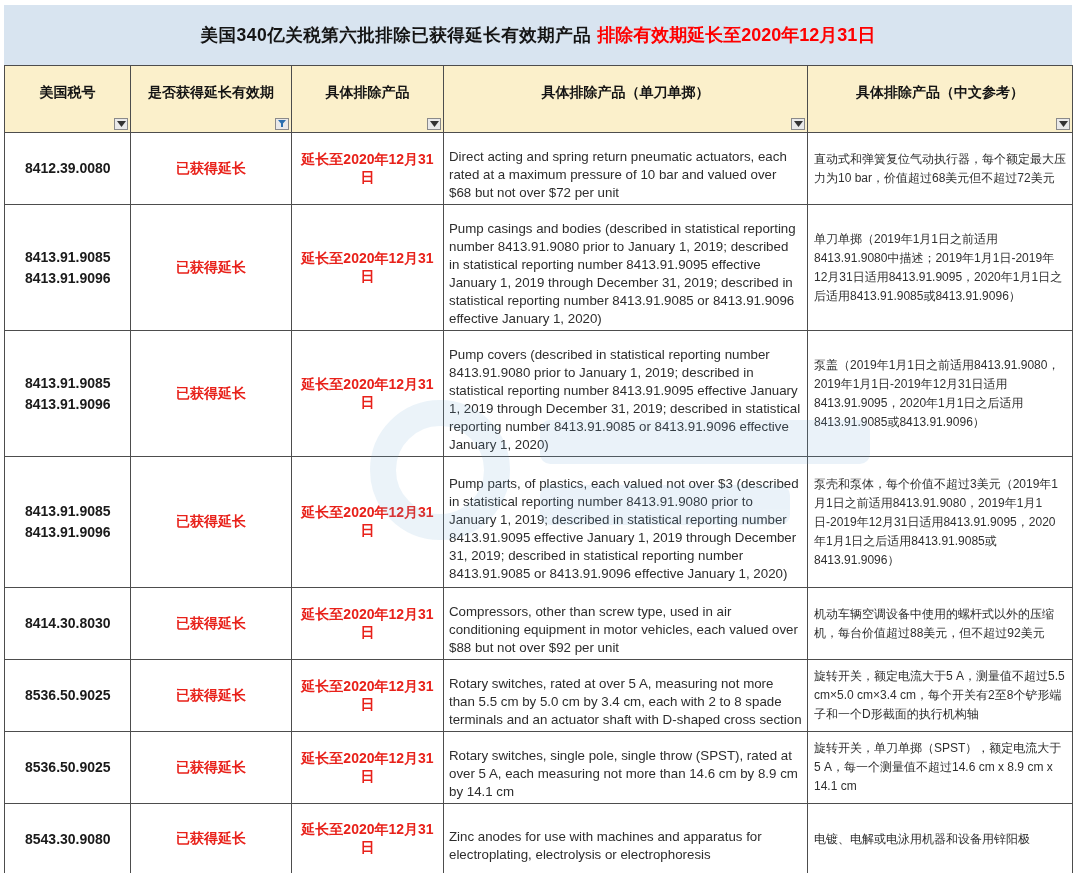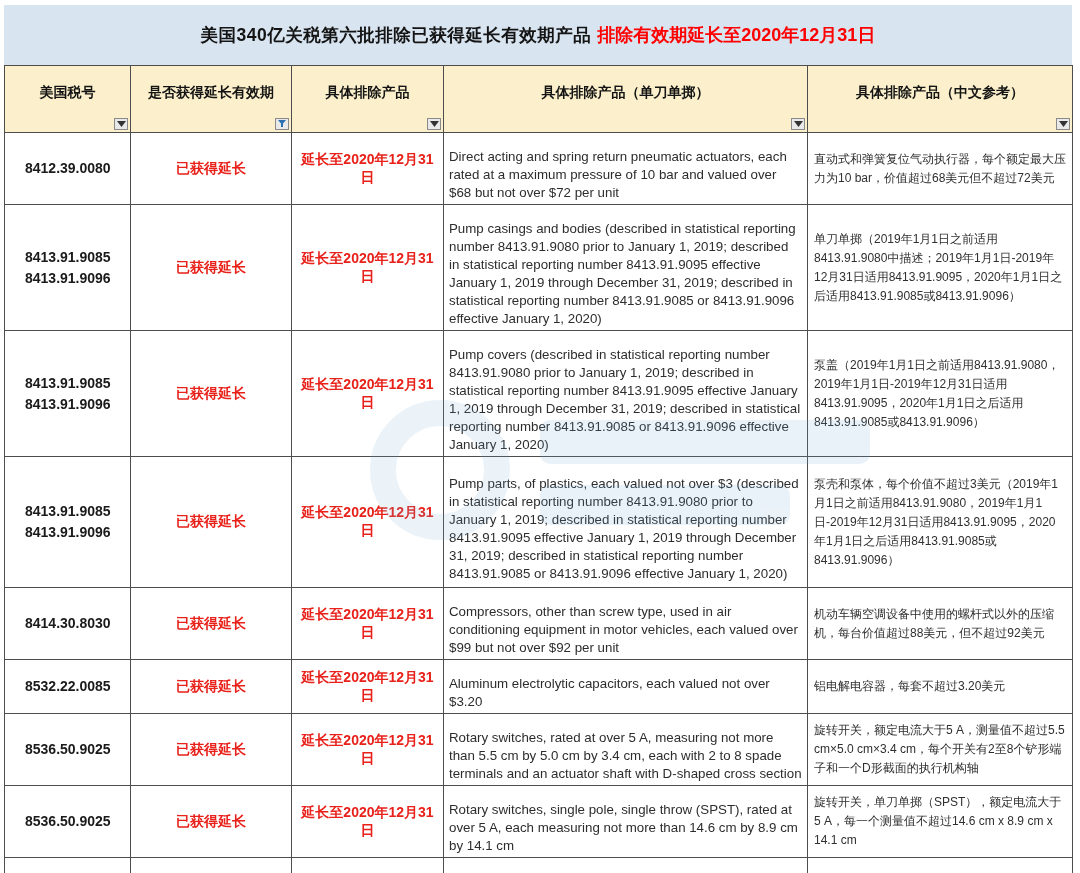--- a/index.html
+++ b/index.html
@@ -207,43 +207,43 @@
 8413.91.9096</td>
     <td class="c-status" data-name="extension-status-cell">已获得延长</td>
     <td class="c-validity" data-name="validity-period-cell">延长至2020年12月31日</td>
     <td class="c-en" data-name="product-english-cell">Pump parts, of plastics, each valued not over $3 (described in statistical reporting number 8413.91.9080 prior to January 1, 2019; described in statistical reporting number 8413.91.9095 effective January 1, 2019 through December 31, 2019; described in statistical reporting number 8413.91.9085 or 8413.91.9096 effective January 1, 2020)</td>
     <td class="c-zh" data-name="product-chinese-cell">泵壳和泵体，每个价值不超过3美元（2019年1月1日之前适用8413.91.9080，2019年1月1日-2019年12月31日适用8413.91.9095，2020年1月1日之后适用8413.91.9085或8413.91.9096）</td>
   </tr>
           <tr data-name="table-row">
     <td class="c-hts" data-name="hts-code-cell">8414.30.8030</td>
     <td class="c-status" data-name="extension-status-cell">已获得延长</td>
     <td class="c-validity" data-name="validity-period-cell">延长至2020年12月31日</td>
-    <td class="c-en" data-name="product-english-cell">Compressors, other than screw type, used in air conditioning equipment in motor vehicles, each valued over $99 but not over $92 per unit</td>
+    <td class="c-en" data-name="product-english-cell">Compressors, other than screw type, used in air conditioning equipment in motor vehicles, each valued over $88 but not over $92 per unit</td>
     <td class="c-zh" data-name="product-chinese-cell">机动车辆空调设备中使用的螺杆式以外的压缩机，每台价值超过88美元，但不超过92美元</td>
-  </tr>
-          <tr data-name="table-row">
-    <td class="c-hts" data-name="hts-code-cell">8532.22.0085</td>
-    <td class="c-status" data-name="extension-status-cell">已获得延长</td>
-    <td class="c-validity" data-name="validity-period-cell">延长至2020年12月31日</td>
-    <td class="c-en" data-name="product-english-cell">Aluminum electrolytic capacitors, each valued not over $3.20</td>
-    <td class="c-zh" data-name="product-chinese-cell">铝电解电容器，每套不超过3.20美元</td>
   </tr>
           <tr data-name="table-row">
     <td class="c-hts" data-name="hts-code-cell">8536.50.9025</td>
     <td class="c-status" data-name="extension-status-cell">已获得延长</td>
     <td class="c-validity" data-name="validity-period-cell">延长至2020年12月31日</td>
     <td class="c-en" data-name="product-english-cell">Rotary switches, rated at over 5 A, measuring not more than 5.5 cm by 5.0 cm by 3.4 cm, each with 2 to 8 spade terminals and an actuator shaft with D-shaped cross section</td>
     <td class="c-zh" data-name="product-chinese-cell">旋转开关，额定电流大于5 A，测量值不超过5.5 cm×5.0 cm×3.4 cm，每个开关有2至8个铲形端子和一个D形截面的执行机构轴</td>
   </tr>
           <tr data-name="table-row">
     <td class="c-hts" data-name="hts-code-cell">8536.50.9025</td>
     <td class="c-status" data-name="extension-status-cell">已获得延长</td>
     <td class="c-validity" data-name="validity-period-cell">延长至2020年12月31日</td>
     <td class="c-en" data-name="product-english-cell">Rotary switches, single pole, single throw (SPST), rated at over 5 A, each measuring not more than 14.6 cm by 8.9 cm by 14.1 cm</td>
     <td class="c-zh" data-name="product-chinese-cell">旋转开关，单刀单掷（SPST），额定电流大于5 A，每一个测量值不超过14.6 cm x 8.9 cm x 14.1 cm</td>
+  </tr>
+          <tr data-name="table-row">
+    <td class="c-hts" data-name="hts-code-cell">8543.30.9080</td>
+    <td class="c-status" data-name="extension-status-cell">已获得延长</td>
+    <td class="c-validity" data-name="validity-period-cell">延长至2020年12月31日</td>
+    <td class="c-en" data-name="product-english-cell">Zinc anodes for use with machines and apparatus for electroplating, electrolysis or electrophoresis</td>
+    <td class="c-zh" data-name="product-chinese-cell">电镀、电解或电泳用机器和设备用锌阳极</td>
   </tr>
           <tr data-name="table-row">
     <td class="c-hts" data-name="hts-code-cell">9015.80.8080</td>
     <td class="c-status" data-name="extension-status-cell">已获得延长</td>
     <td class="c-validity" data-name="validity-period-cell">延长至2020年12月31日</td>
     <td class="c-en" data-name="product-english-cell">Weather station sets, each consisting of a monitoring display and outdoor weather sensors, having a transmission range of not over 140 m and valued not over $50 per set</td>
     <td class="c-zh" data-name="product-chinese-cell">气象站设备，每台设备配备一个监测显示器和室外气象传感器，传输范围不超过140米，每套价值不超过50美元</td>
   </tr>
         </tbody>
     </table>

